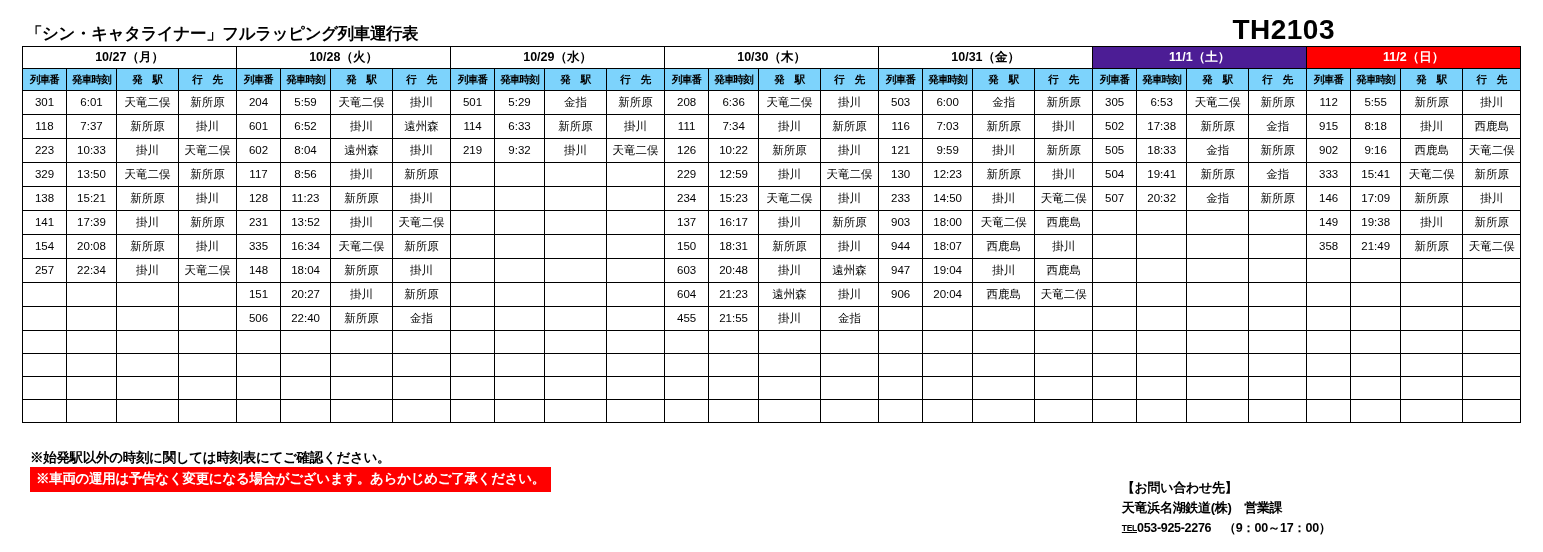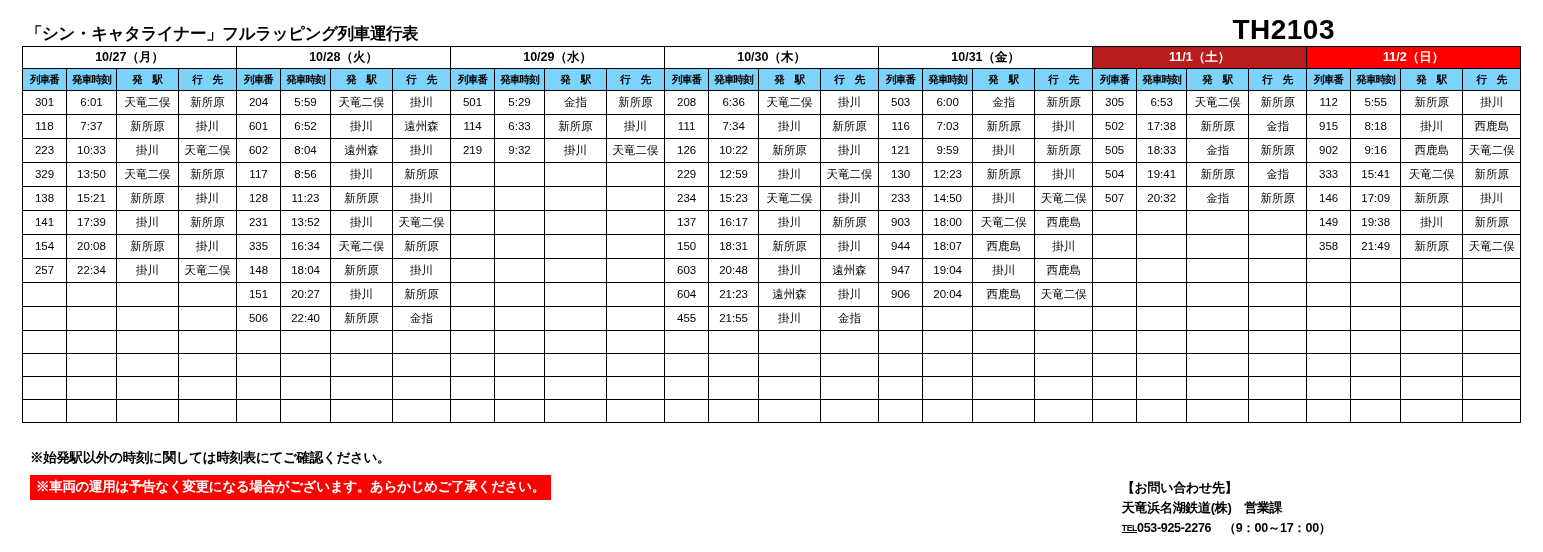--- a/index.html
+++ b/index.html
@@ -61,21 +61,21 @@
   }
   
   tr.day-head td {
     height: 21px;
     line-height: 21px;
     font-size: 12.5px;
     font-weight: bold;
     background: #ffffff;
   }
   tr.day-head td.sat {
-    background: #b91c1c;
+    background: #4c1d95;
     color: #ffffff;
   }
   tr.day-head td.sun {
     background: #ff0000;
     color: #ffffff;
   }
   
   tr.col-head td {
     background: #7dd3fc;
     font-size: 10.5px;
@@ -101,21 +101,21 @@
   tr.body-row.last td { border-bottom: 1.6px solid #000; }
 
   .notes {
     margin-top: 26px;
     padding-left: 8px;
   }
   .note1 {
     font-size: 13.5px;
     font-weight: bold;
     letter-spacing: -0.3px;
-    margin-bottom: 8px;
+    margin-bottom: 0;
   }
   .note2 {
     display: inline-block;
     background: #ff0000;
     color: #ffffff;
     font-size: 13.5px;
     font-weight: bold;
     letter-spacing: -0.3px;
     padding: 3px 6px 4px 6px;
   }

